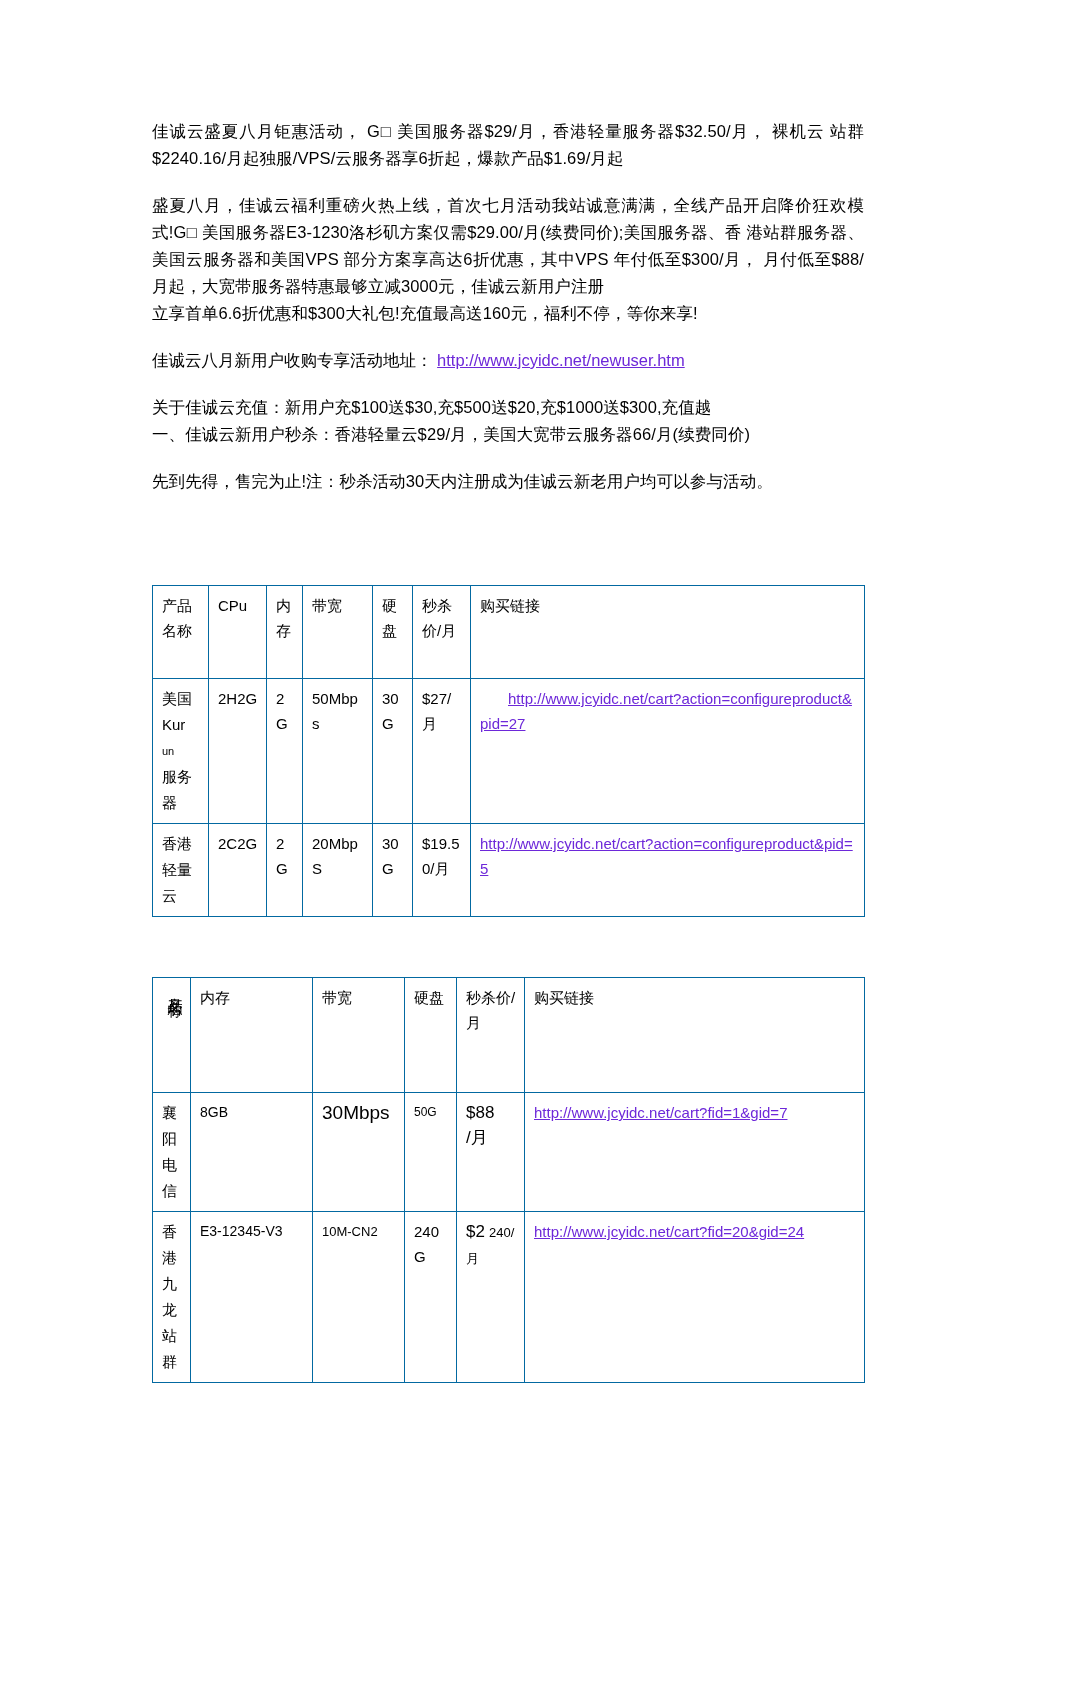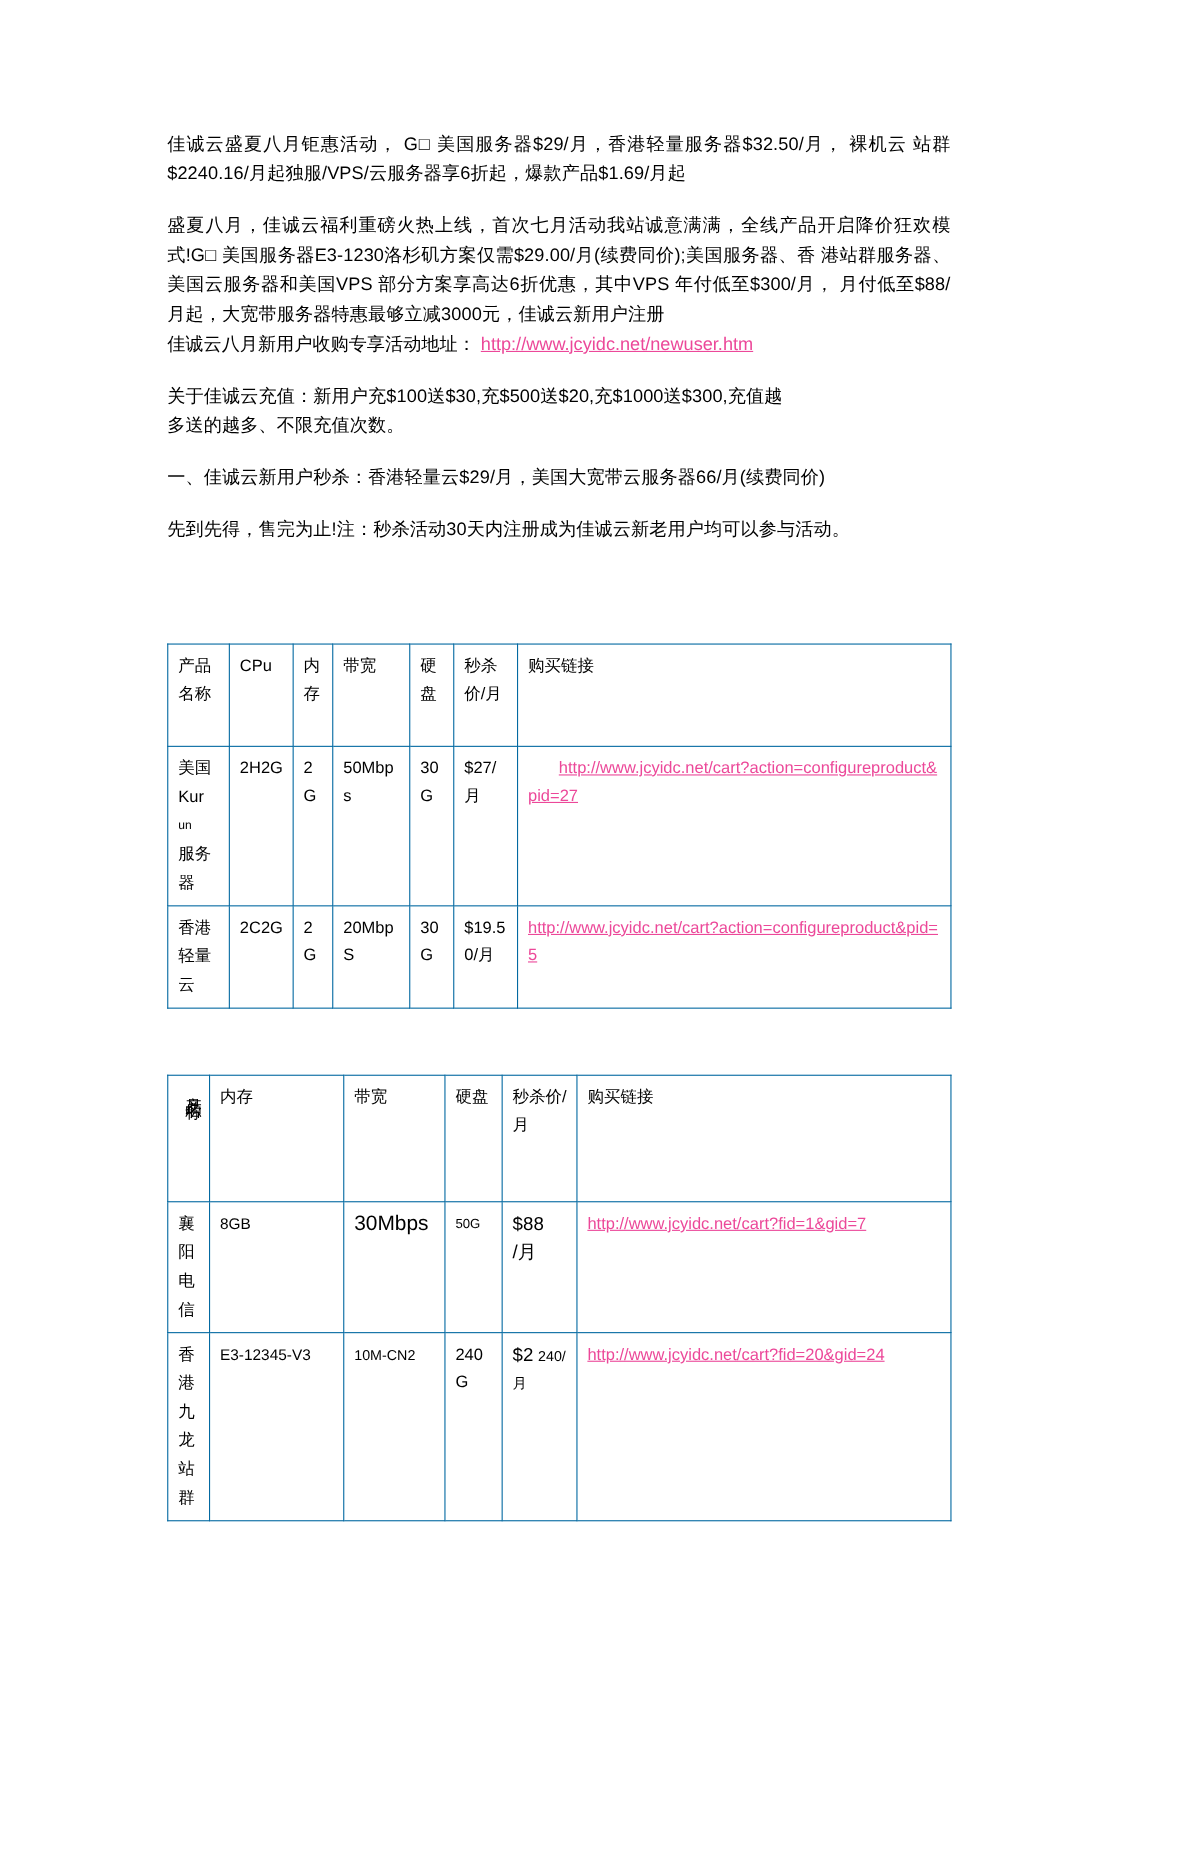--- a/index.html
+++ b/index.html
@@ -35,21 +35,21 @@
     word-break: break-word;
     letter-spacing: 0.1px;
   }
   p.para.tight {
     margin-bottom: 0;
   }
   .lead {
     margin-bottom: 26px;
   }
   .link {
-    color: #ec4899;
+    color: #6d28d9;
     text-decoration: underline;
     word-break: break-all;
   }
   .link.plain {
     text-decoration: none;
   }
   .linkline {
     margin: 0 0 20px 0;
     font-size: 16.5px;
     line-height: 27px;
@@ -114,29 +114,29 @@
 </style>
 </head>
 <body>
 
 <div class="page">
   <div class="content">
 
     <p class="para lead">佳诚云盛夏八月钜惠活动， G□  美国服务器$29/月，香港轻量服务器$32.50/月， 裸机云 站群$2240.16/月起独服/VPS/云服务器享6折起，爆款产品$1.69/月起</p>
 
     <p class="para tight">盛夏八月，佳诚云福利重磅火热上线，首次七月活动我站诚意满满，全线产品开启降价狂欢模式!G□ 美国服务器E3-1230洛杉矶方案仅需$29.00/月(续费同价);美国服务器、香 港站群服务器、美国云服务器和美国VPS 部分方案享高达6折优惠，其中VPS 年付低至$300/月， 月付低至$88/月起，大宽带服务器特惠最够立减3000元，佳诚云新用户注册</p>
+    <p class="para">立享首单6.6折优惠和$300大礼包!充值最高送160元，福利不停，等你来享!</p>
 
     <p class="linkline">
       <span>佳诚云八月新用户收购专享活动地址：</span>
       <span class="link">http://www.jcyidc.net/newuser.htm</span>
     </p>
 
 
     <p class="para tight">关于佳诚云充值：新用户充$100送$30,充$500送$20,充$1000送$300,充值越</p>
-    <p class="para">多送的越多、不限充值次数。</p>
 
     <p class="para">一、佳诚云新用户秒杀：香港轻量云$29/月，美国大宽带云服务器66/月(续费同价)</p>
 
     <p class="para">先到先得，售完为止!注：秒杀活动30天内注册成为佳诚云新老用户均可以参与活动。</p>
 
     <div class="gap-big"></div>
 
     <table class="ptable t1">
       <colgroup>
         <col class="c0">

